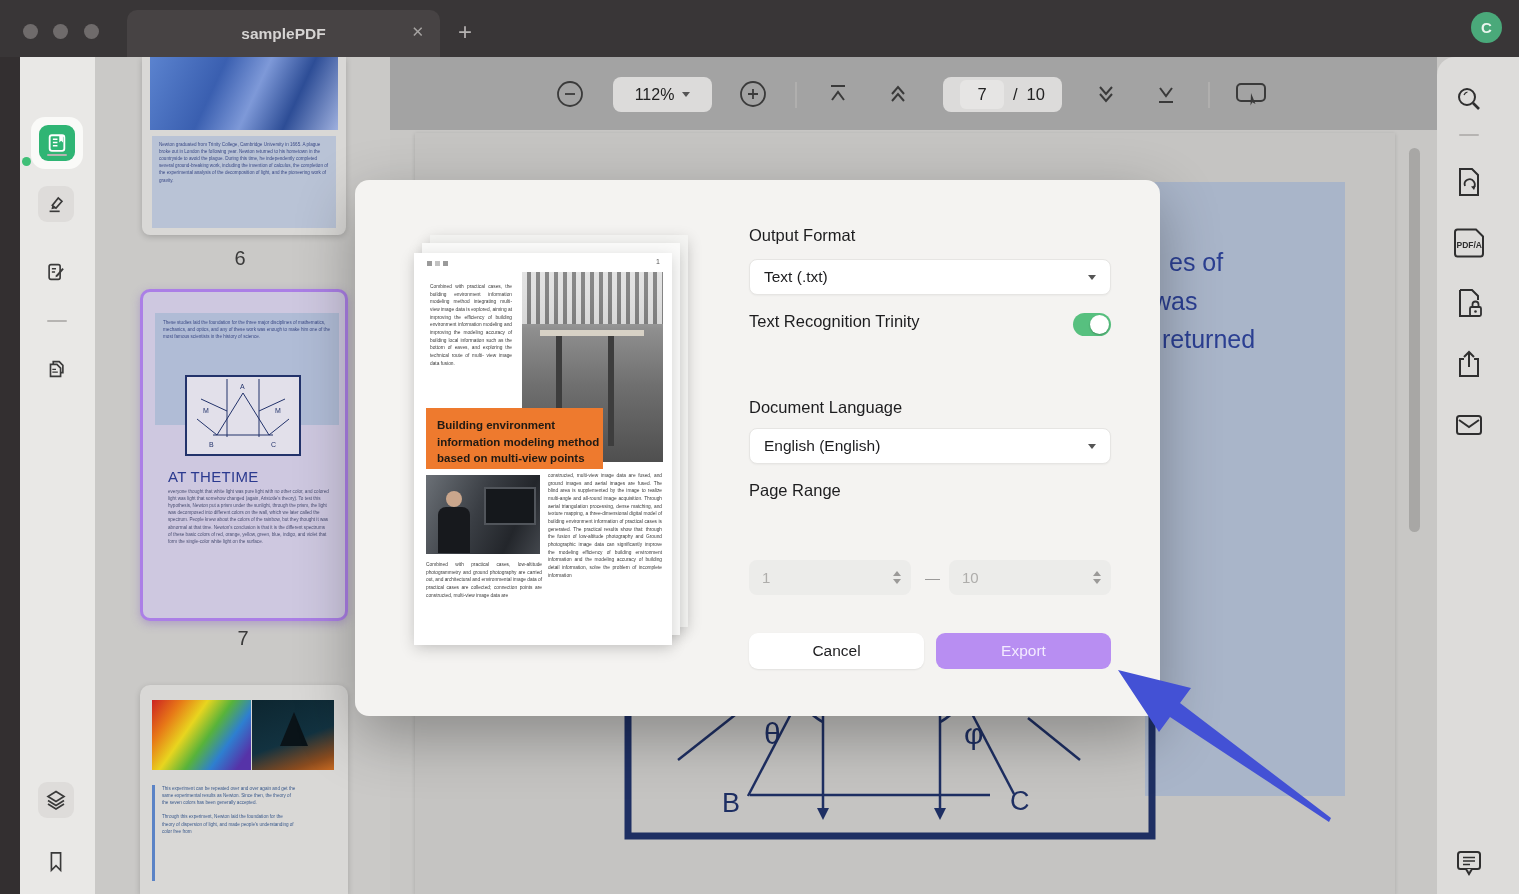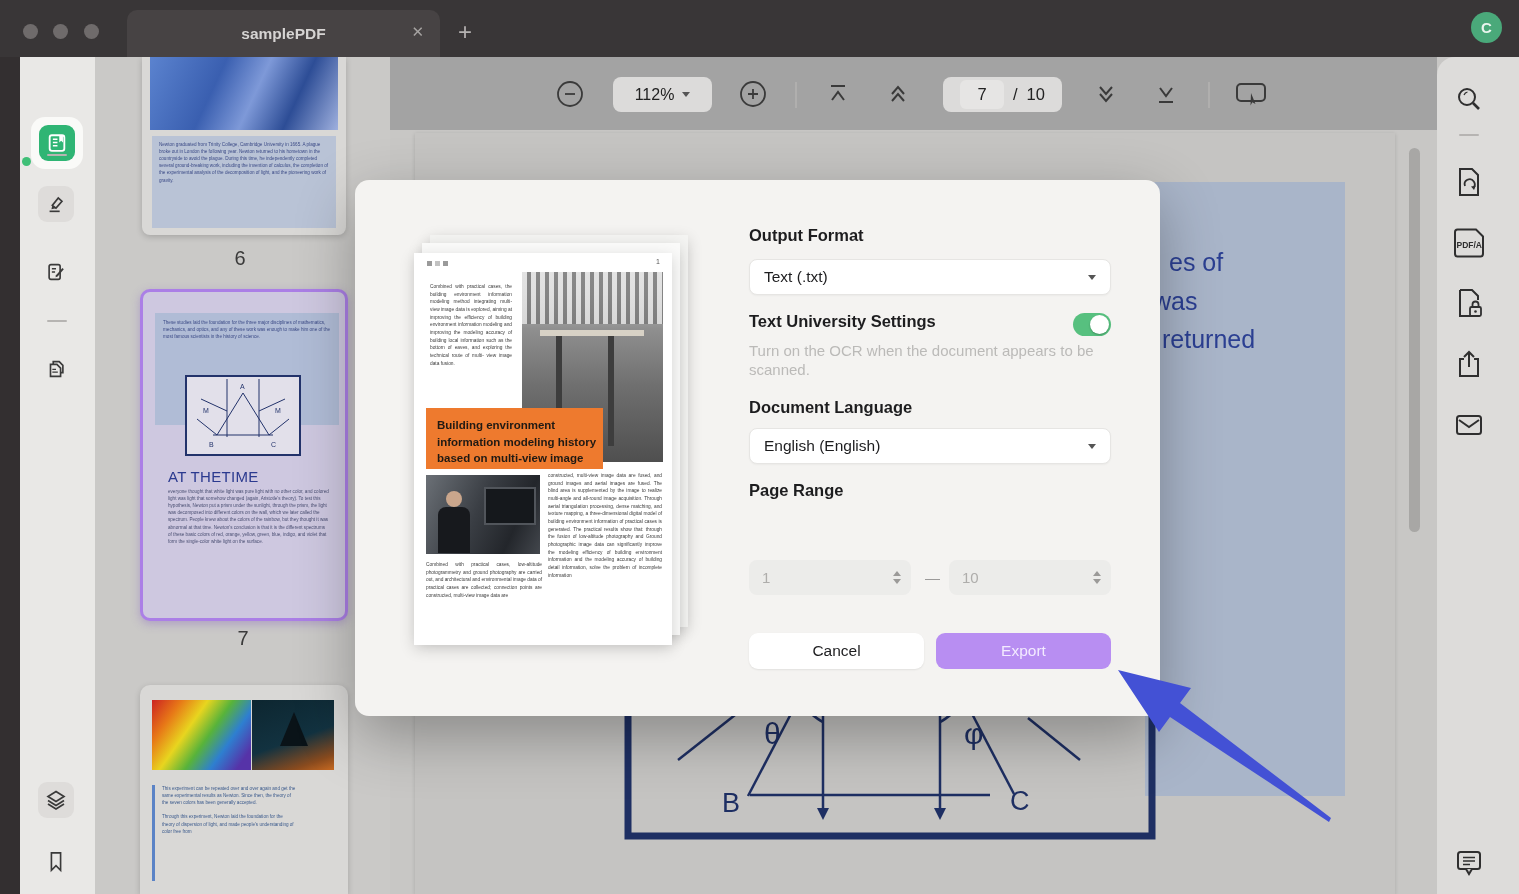--- a/index.html
+++ b/index.html
@@ -83,21 +83,21 @@
   .pv-front{left:59px;top:73px;width:258px;height:392px;}
   .pvtxt{font-size:4.8px;line-height:1.6;color:#3a3a3a;text-align:justify;}
   .pvphoto{left:108px;top:19px;width:141px;height:190px;
            background:linear-gradient(#cfcfcf 0%,#bdbdbd 12%,#8f8f8f 30%,#6f6f6f 60%,#4f4f4f 100%);}
   .pvbeams{position:absolute;left:0;top:0;right:0;height:52px;
            background:repeating-linear-gradient(90deg,#e8e8e8 0 5px,#777 5px 9px);opacity:.8;}
   .pvorange{left:12px;top:155px;width:177px;height:61px;background:#ee7a2e;padding:9px 0 0 11px;box-sizing:border-box;
             font-size:11.5px;font-weight:700;color:#201a14;line-height:1.45;}
   .pvman{left:12px;top:222px;width:114px;height:79px;
          background:linear-gradient(115deg,#6b7076 0%,#3a3e44 45%,#23262b 75%,#43474d 100%);}
-  .formlabel{font-size:16.5px;font-weight:700;color:#1d1d1f;}
+  .formlabel{font-size:16.5px;font-weight:400;color:#1d1d1f;}
   .select{width:362px;height:36px;background:#fff;border:1px solid #e6e5e3;border-radius:8px;box-sizing:border-box;
           display:flex;align-items:center;justify-content:space-between;padding:4px 14px;
           font-size:15.5px;color:#1d1d1f;box-shadow:0 1px 2px rgba(0,0,0,.04);}
   .desc{font-size:15px;line-height:1.28;color:#bbbab8;width:356px;}
   .toggle{width:38px;height:23px;border-radius:12px;background:#57c07f;position:relative;}
   .knob{position:absolute;right:2px;top:2px;width:19px;height:19px;border-radius:50%;background:#fff;
         box-shadow:0 1px 2px rgba(0,0,0,.25);}
   .stepper{width:162px;height:35px;background:#ececea;border-radius:8px;box-sizing:border-box;
            display:flex;align-items:center;justify-content:space-between;padding:0 10px 0 13px;
            font-size:15px;color:#aeadab;}
@@ -375,41 +375,40 @@
           <rect x="16" y="1" width="5" height="5" fill="#9a9a9a"></rect>
       </svg>
       <div class="abs" style="right:12px;top:5px;font-size:7px;color:#555">1</div>
       <div class="abs pvtxt" style="left:16px;top:30px;width:82px">Combined with practical cases, the building environment information modeling method integrating multi-view image data is explored, aiming at improving the efficiency of building environment information modeling and improving the modeling accuracy of building local information such as the bottom of eaves, and exploring the technical route of multi- view image data fusion.</div>
       <div class="abs pvphoto">
         <div class="pvbeams"></div>
         <div class="abs" style="left:18px;top:58px;width:104px;height:6px;background:#d8d2c6"></div>
         <div class="abs" style="left:34px;top:64px;width:6px;height:110px;background:#3d3d3d"></div>
         <div class="abs" style="left:86px;top:64px;width:6px;height:110px;background:#3d3d3d"></div>
       </div>
-      <div class="abs pvorange">Building environment information modeling history based on multi-view image</div>
+      <div class="abs pvorange">Building environment information modeling method based on multi-view points</div>
       <div class="abs pvman">
         <div class="abs" style="left:58px;top:12px;width:48px;height:34px;background:#15181c;border:2px solid #51555b"></div>
         <div class="abs" style="left:20px;top:16px;width:16px;height:16px;border-radius:50%;background:#caa68c"></div>
         <div class="abs" style="left:12px;top:32px;width:32px;height:46px;border-radius:8px 8px 0 0;background:#17191d"></div>
       </div>
       <div class="abs pvtxt" style="left:12px;top:308px;width:116px">Combined with practical cases, low-altitude photogrammetry and ground photography are carried out, and architectural and environmental image data of practical cases are collected; connection points are constructed, multi-view image data are</div>
       <div class="abs pvtxt" style="left:134px;top:219px;width:114px">constructed, multi-view image data are fused, and ground images and aerial images are fused. The blind area is supplemented by the image to realize multi-angle and all-round image acquisition. Through aerial triangulation processing, dense matching, and texture mapping, a three-dimensional digital model of building environment information of practical cases is generated. The practical results show that: through the fusion of low-altitude photography and Ground photographic image data can significantly improve the modeling efficiency of building environment information and the modeling accuracy of building detail information, solve the problem of incomplete information</div>
     </div>
 
     <div class="abs formlabel" style="left:394px;top:46px">Output Format</div>
     <div class="abs select" style="left:394px;top:79px">
       <span>Text (.txt)</span>
       <span class="caret"></span>
     </div>
 
-    <div class="abs formlabel" style="left:394px;top:132px">Text University Settings</div>
+    <div class="abs formlabel" style="left:394px;top:132px">Text Recognition Trinity</div>
     <div class="abs toggle" style="left:718px;top:133px">
       <div class="knob"></div>
     </div>
-    <div class="abs desc" style="left:394px;top:161px">Turn on the OCR when the document appears to be scanned.</div>
 
     <div class="abs formlabel" style="left:394px;top:218px">Document Language</div>
     <div class="abs select" style="left:394px;top:248px">
       <span>English (English)</span>
       <span class="caret"></span>
     </div>
 
     <div class="abs formlabel" style="left:394px;top:301px">Page Range</div>
 
     <div class="abs stepper" style="left:394px;top:380px">

